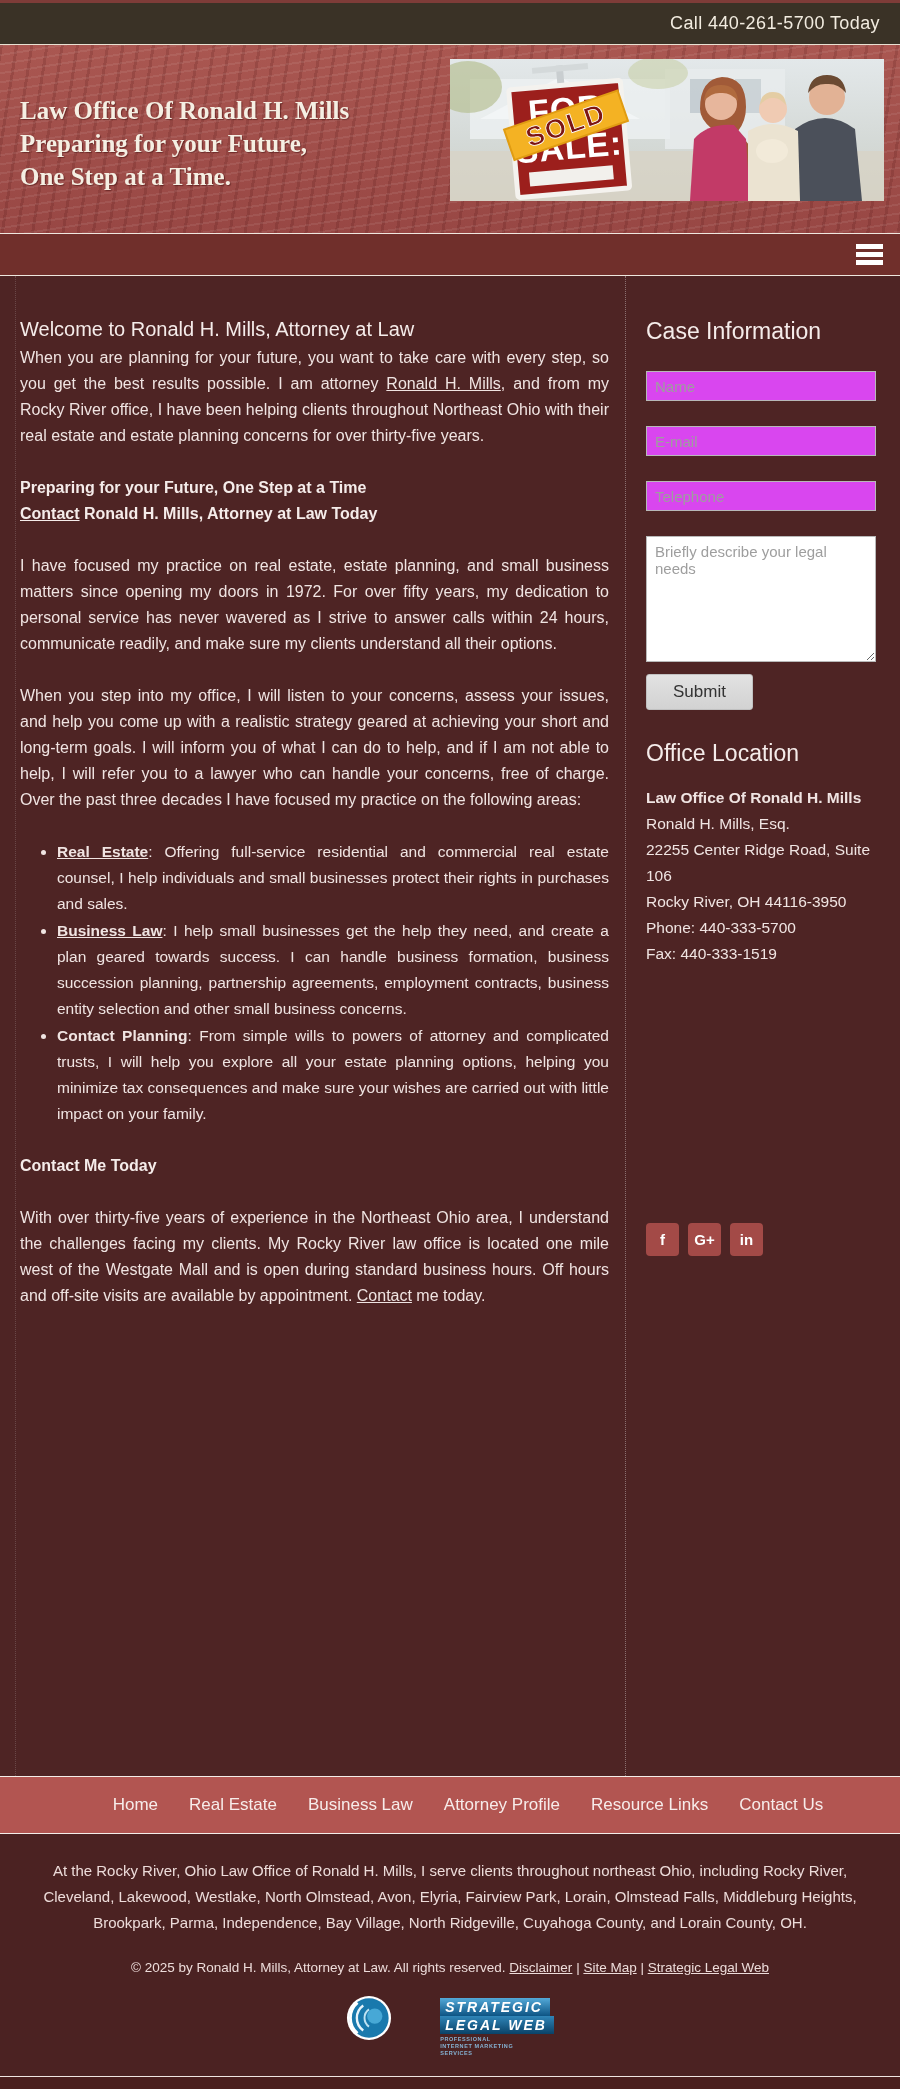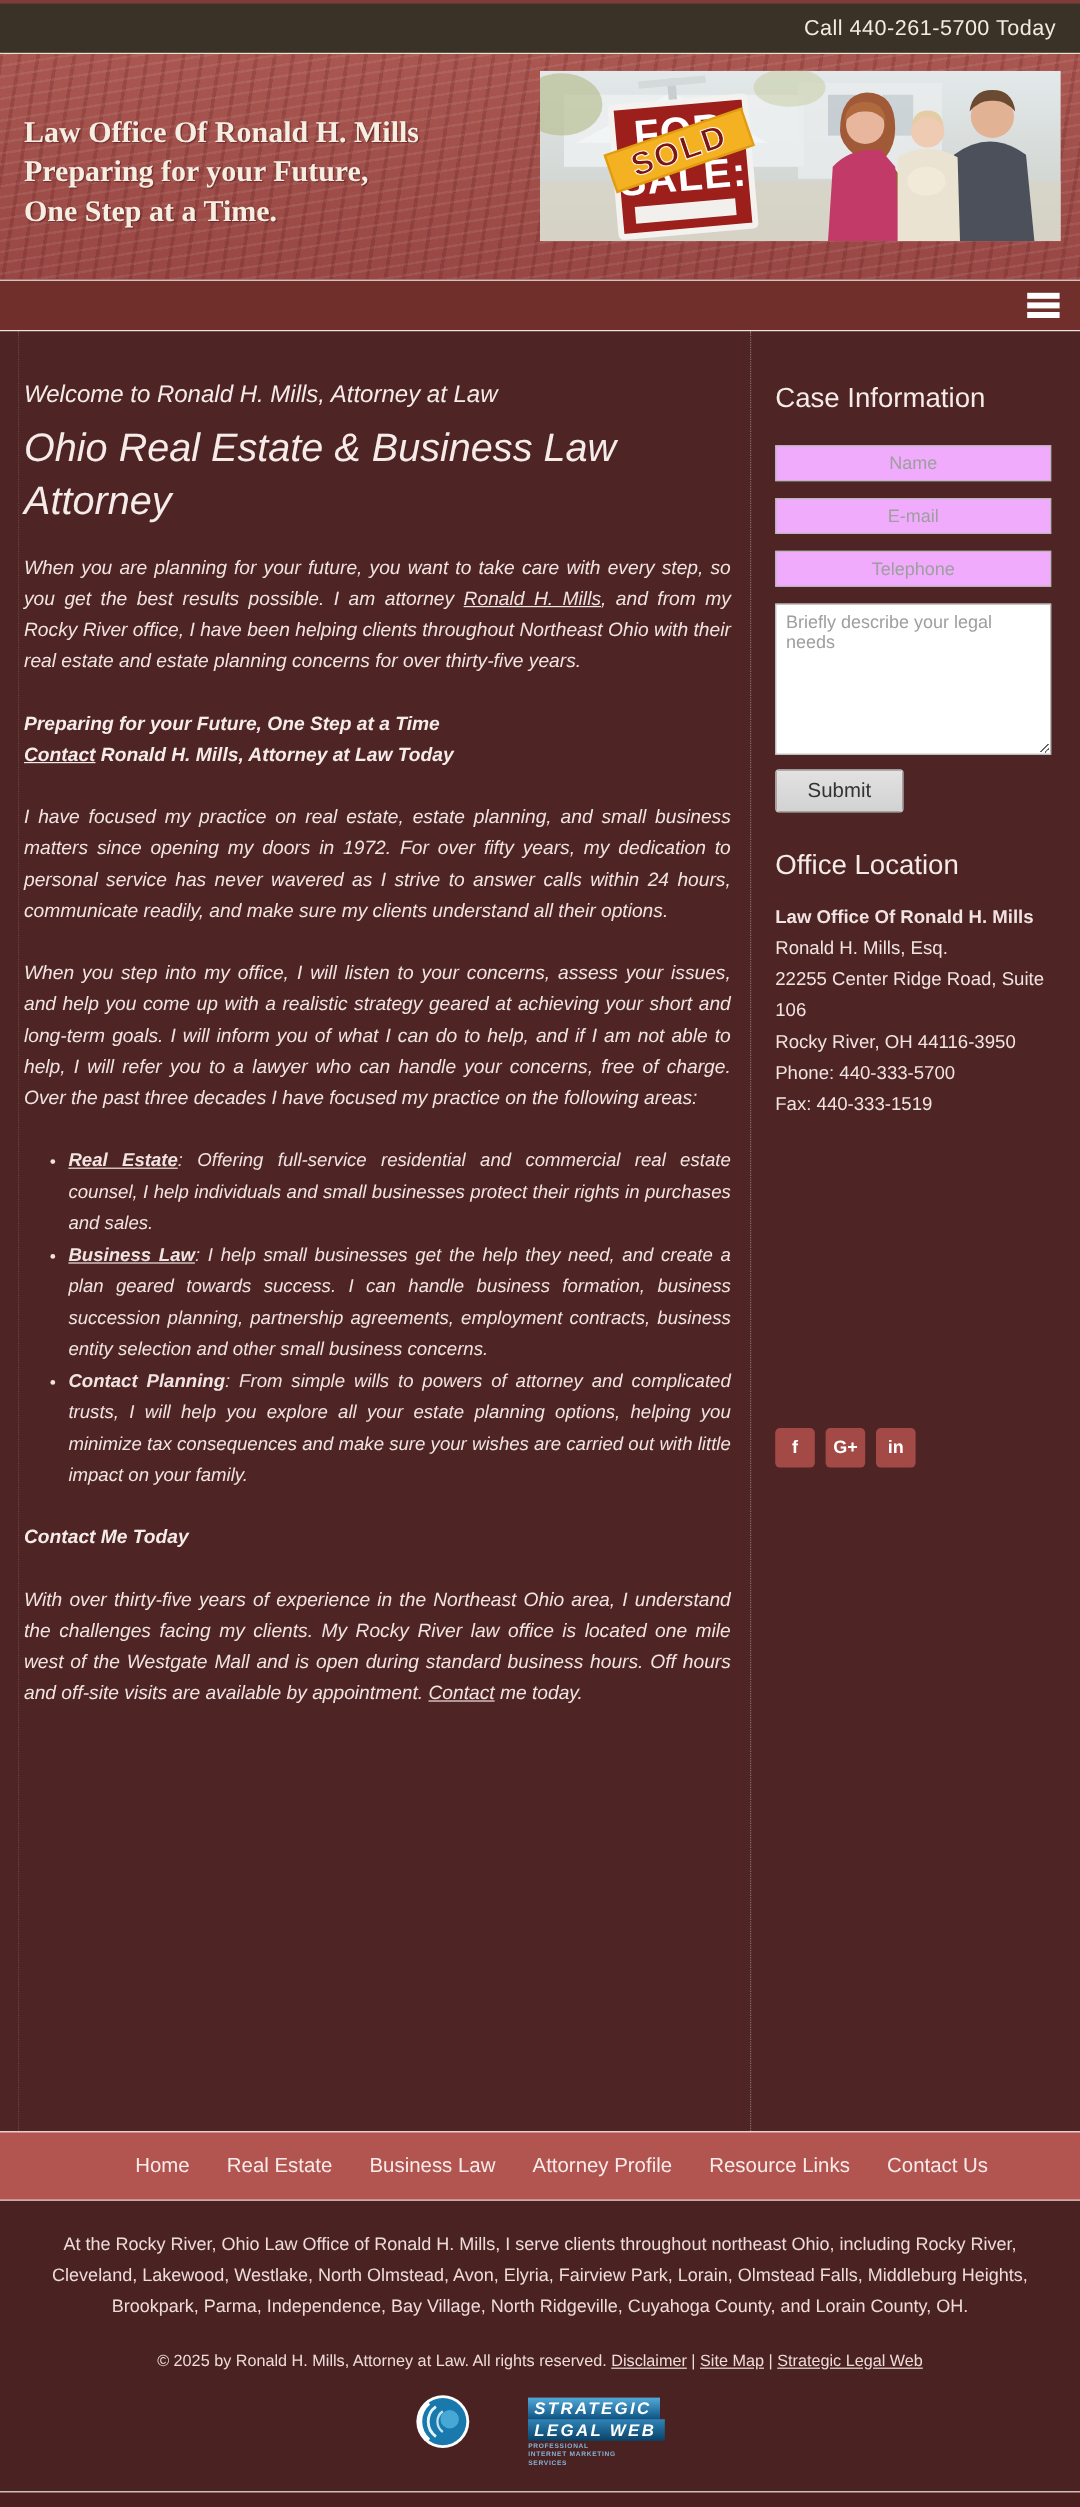--- a/index.html
+++ b/index.html
@@ -24,38 +24,38 @@
 
   
   .navbar{height:43px;box-sizing:border-box;background:#702f2b;border-top:1px solid #efe7df;
           border-bottom:1px solid #efe7df;position:relative;flex:none;}
   .hamburger{position:absolute;right:17px;top:10px;width:27px;height:21px;cursor:pointer;}
   .hamburger .bar{height:5px;background:#ffffff;margin-bottom:3px;}
 
   
   .content{display:flex;height:1500px;flex:none;}
   .left-edge{width:15px;flex:none;border-right:1px dotted rgba(255,255,255,.16);}
-  .main{flex:1;min-width:0;padding:28px 16px 0 4px;color:#f0e4e2;font-style:italic;}
+  .main{flex:1;min-width:0;padding:28px 16px 0 4px;color:#f0e4e2;}
   .main .welcome{font-size:20px;font-weight:400;color:#f5ecea;margin:14px 0 4px;}
   .main h1{font-size:33px;font-weight:400;line-height:44px;color:#f5ecea;margin:10px 0 22px;}
   .main p{font-size:16px;line-height:26px;text-align:justify;margin:0 0 26px;}
   .subhead{font-weight:bold;font-size:16px;line-height:26px;color:#f5ecea;margin:26px 0;}
   .main ul{margin:26px 0;padding-left:37px;}
   .main li{font-size:15.5px;line-height:26px;text-align:justify;margin-bottom:1px;}
   .main a{color:inherit;}
   .bold-link{font-weight:bold;text-decoration:underline;}
   .bold-plain{font-weight:bold;}
 
   
   .sidebar{width:275px;flex:none;box-sizing:border-box;border-left:1px dotted rgba(255,255,255,.35);
            padding:28px 24px 0 20px;color:#f0e4e2;}
   .sidebar h2{font-size:23px;font-weight:400;color:#f5ecea;margin:14px 0 26px;}
   .sidebar input{display:block;width:100%;height:30px;box-sizing:border-box;border:1px solid #b8b8b8;
-           background:#f0abfc;margin-bottom:14px;padding:0 8px;font-size:15px;color:#333;
-           font-family:"Liberation Sans",sans-serif;text-align:center;}
+           background:#d946ef;margin-bottom:25px;padding:0 8px;font-size:15px;color:#333;
+           font-family:"Liberation Sans",sans-serif;}
   .sidebar textarea{display:block;width:100%;height:126px;box-sizing:border-box;border:1px solid #b8b8b8;
            background:#fff;padding:6px 8px;font-size:15px;color:#333;margin-bottom:12px;resize:both;
            font-family:"Liberation Sans",sans-serif;}
   ::placeholder{color:#9e9e9e;opacity:1;}
   .submit-btn{height:36px;padding:0 26px;background:linear-gradient(#e2e2e2,#d2d2d2);
            border:1px solid #c0c0c0;border-radius:3px;font-size:17px;color:#333;cursor:pointer;
            font-family:"Liberation Sans",sans-serif;}
   .office{margin-top:30px;}
   .office .line{font-size:15.5px;line-height:26px;}
   .office .office-name{font-weight:bold;}
@@ -155,21 +155,20 @@
       <div class="bar"></div>
       <div class="bar"></div>
     </div>
   </div>
 
   <div class="content">
     <div class="left-edge"></div>
 
     <div class="main">
       <div class="welcome">Welcome to Ronald H. Mills, Attorney at Law</div>
-      <h1>Ohio Real Estate &amp; Business Law Attorney</h1>
 
       <p><span>When you are planning for your future, you want to take care with every step, so you get the best results possible. I am attorney </span><a href="#" class="bold-link" style="font-weight:normal">Ronald H. Mills</a><span>, and from my Rocky River office, I have been helping clients throughout Northeast Ohio with their real estate and estate planning concerns for over thirty-five years.</span></p>
 
       <div class="subhead">
         <div>Preparing for your Future, One Step at a Time</div>
         <div><a href="#" class="bold-link">Contact</a><span> Ronald H. Mills, Attorney at Law Today</span></div>
       </div>
 
       <p>I have focused my practice on real estate, estate planning, and small business matters since opening my doors in 1972. For over fifty years, my dedication to personal service has never wavered as I strive to answer calls within 24 hours, communicate readily, and make sure my clients understand all their options.</p>
 

